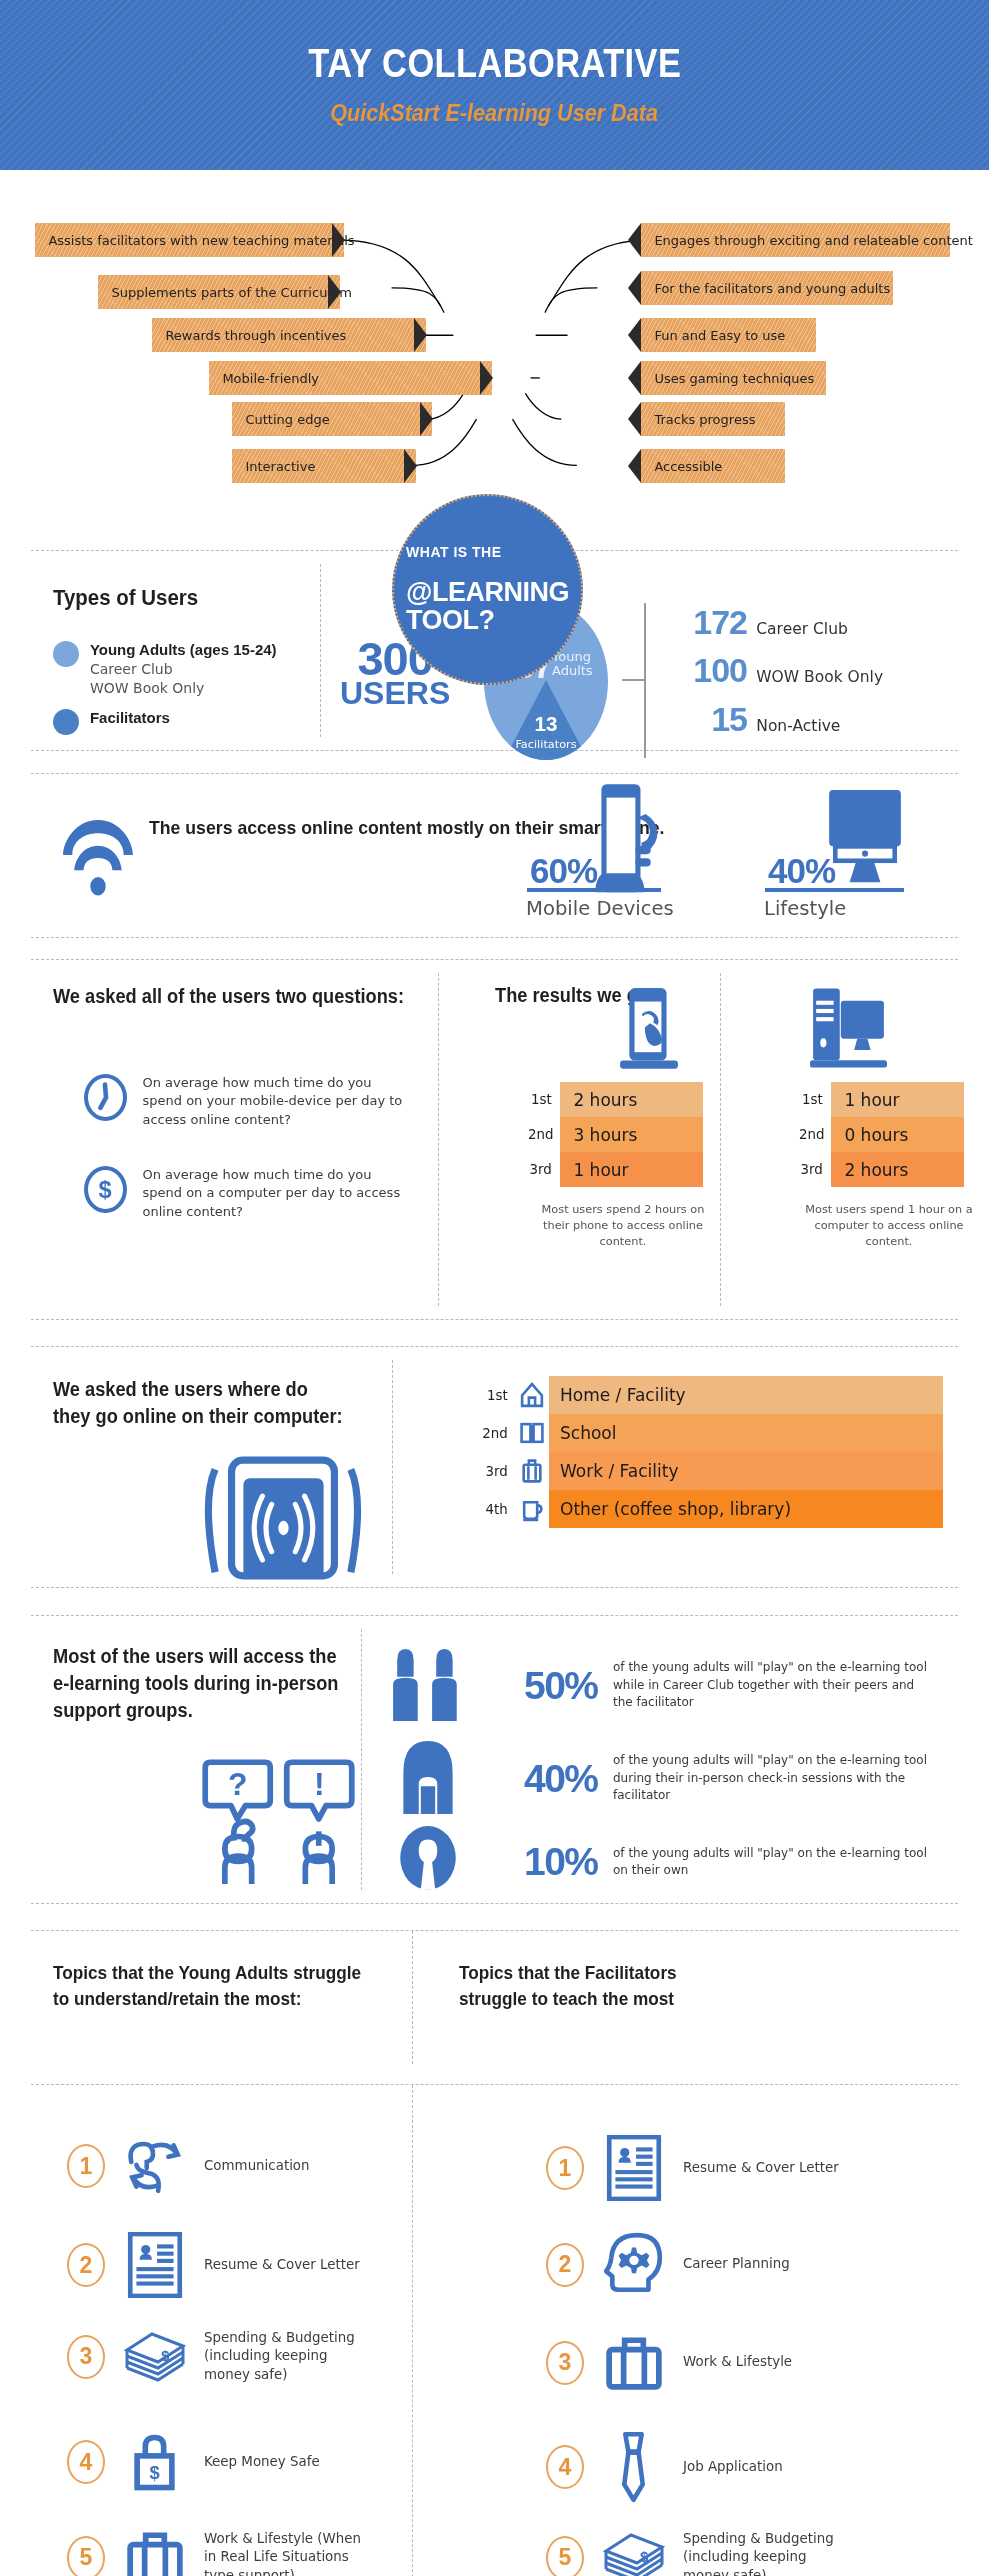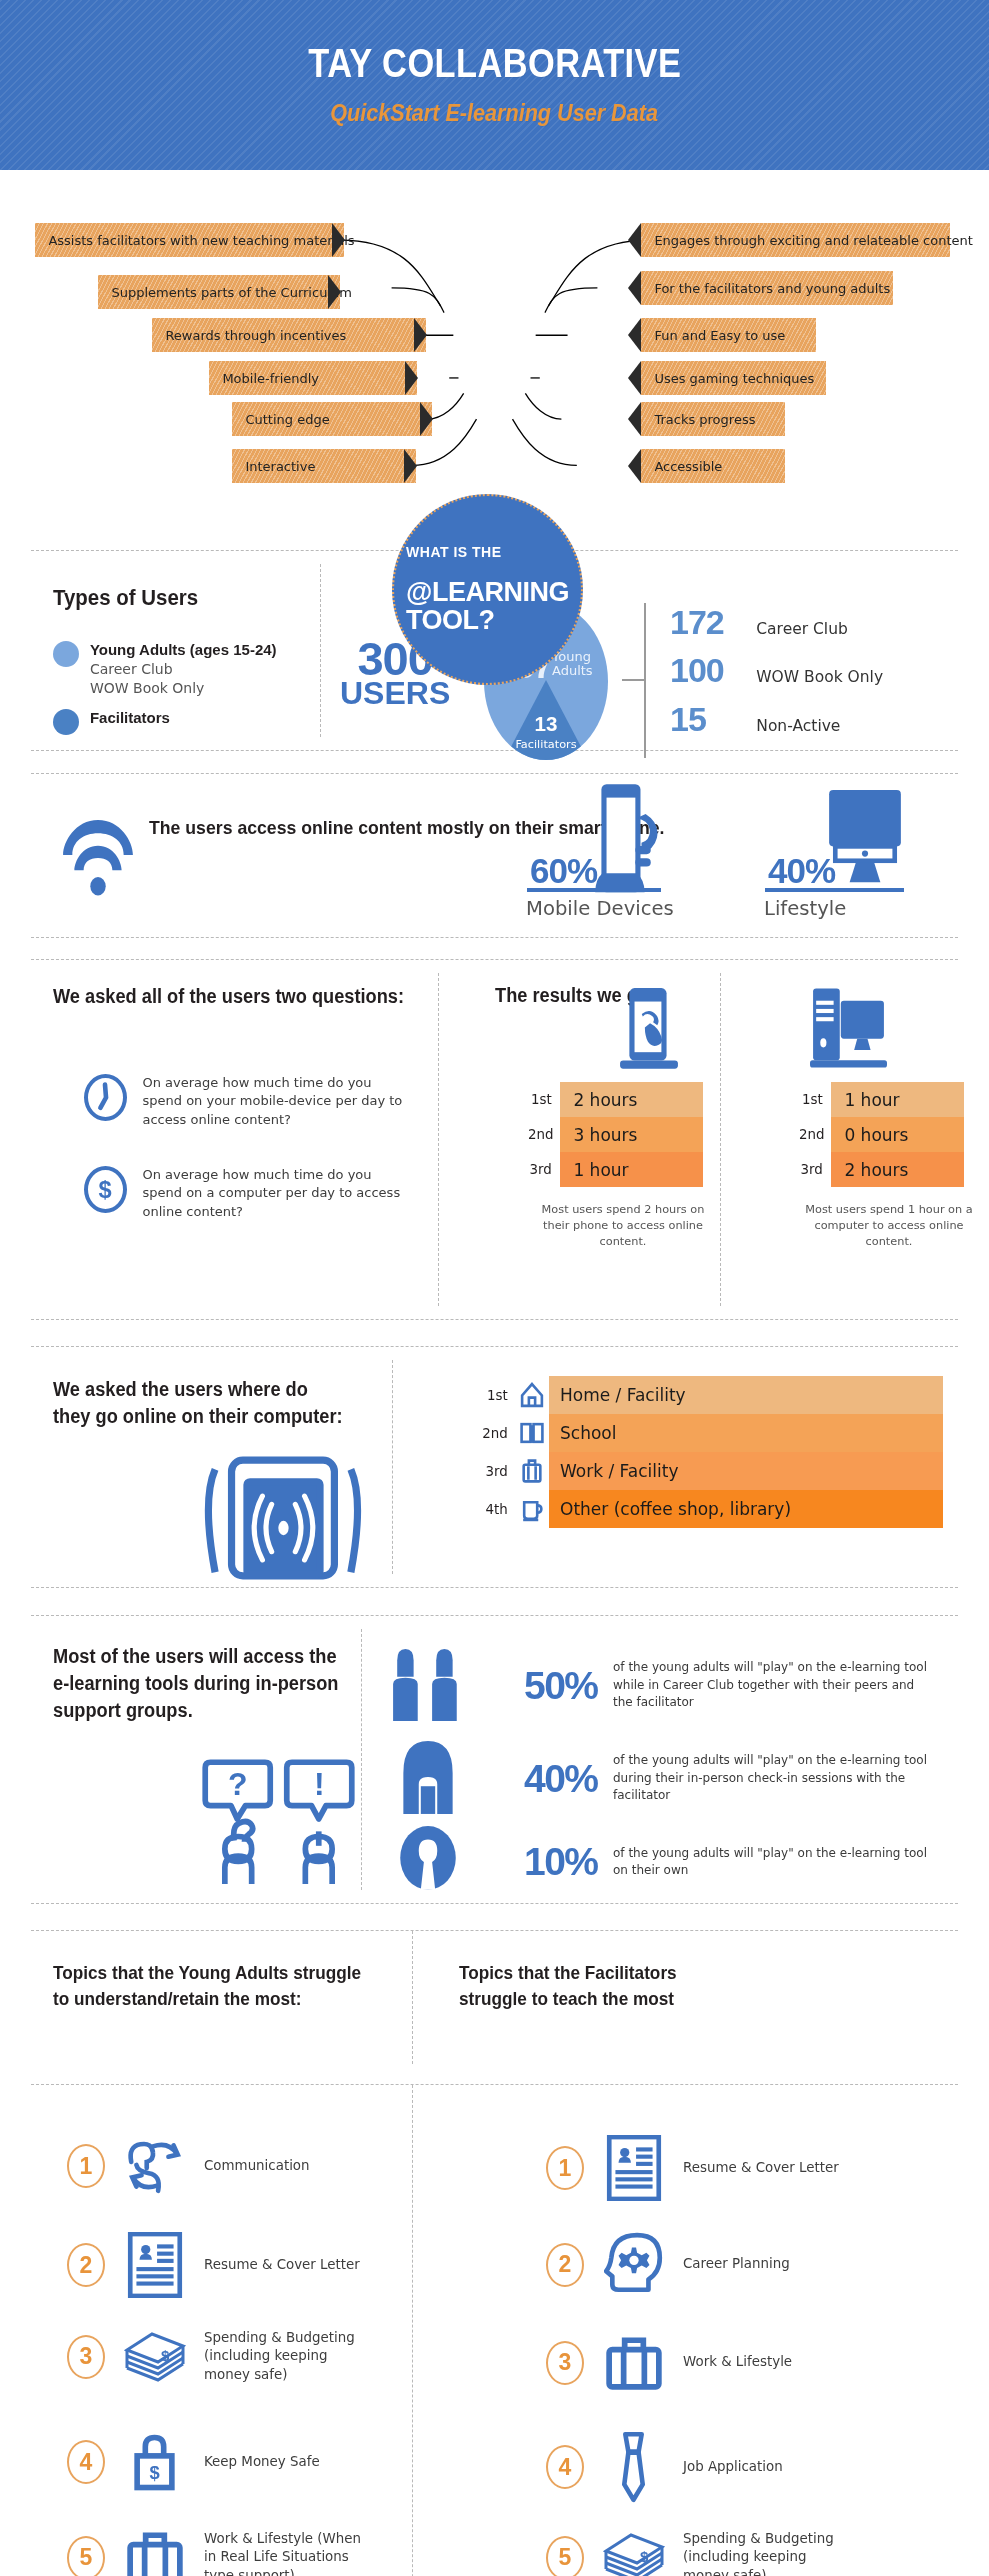--- a/index.html
+++ b/index.html
@@ -60,21 +60,21 @@
   .ell{position:absolute;left:453px;top:52px;width:124px;height:157px;border-radius:50%;background:#7ba7dd;overflow:hidden}
   .ell .tri{position:absolute;left:50%;top:77px;transform:translateX(-50%);width:0;height:0;
      border-left:43px solid transparent;border-right:43px solid transparent;border-bottom:82px solid #4a81c4}
   .ell .n287{position:absolute;left:11.3px;top:42px;color:#e8f0fb;font-size:36px;font-weight:bold;letter-spacing:-1px}
   .ell .lab287{position:absolute;left:68px;top:47px;color:#eaf2fc;font-size:13px;line-height:1.05;font-family:"DejaVu Sans",sans-serif}
   .ell .n13{position:absolute;left:0;right:0;top:109px;text-align:center;color:#fff;font-size:20.6px;font-weight:bold}
   .ell .lab13{position:absolute;left:0;right:0;top:135px;text-align:center;color:#fff;font-size:11.3px;font-family:"DejaVu Sans",sans-serif}
   .vrule{position:absolute;left:613px;top:52px;width:1.5px;height:155px;background:#9a9a9a}
   .tick{position:absolute;left:591px;top:128px;width:23px;height:1.5px;background:#9a9a9a}
   .statrow{position:absolute;display:flex;align-items:baseline;gap:9.3px}
-  .statnum{color:#5b8ecc;font-size:34px;font-weight:bold;letter-spacing:-1px;min-width:77px;text-align:left}
+  .statnum{color:#5b8ecc;font-size:34px;font-weight:bold;letter-spacing:-1px;min-width:77px;text-align:right}
   .statlab{font-size:15.5px;color:#333;font-family:"DejaVu Sans",sans-serif}
 
   
   #sec-device{top:773px;height:165px}
   .wifi{position:absolute;left:31px;top:45px}
   .dev-txt{position:absolute;left:118px;top:40px;font-size:19px;font-weight:bold;line-height:1.45;transform:scaleX(.93);transform-origin:left}
   .pct{position:absolute;color:#3f73c0;font-size:35px;font-weight:bold;letter-spacing:-1px}
   .pctlab{position:absolute;font-size:19.6px;color:#555;font-family:"DejaVu Sans",sans-serif}
 
   
@@ -149,21 +149,21 @@
         <span class="arrowL"></span>
       </div>
     <div class="pill l" style="left:98px;top:90px;width:242px">
         <span class="txt">Supplements parts of the Curriculum</span>
         <span class="arrowL"></span>
       </div>
     <div class="pill l" style="left:152px;top:133px;width:274px">
         <span class="txt">Rewards through incentives</span>
         <span class="arrowL"></span>
       </div>
-    <div class="pill l" style="left:209px;top:176px;width:208px">
+    <div class="pill l" style="left:209px;top:176px;width:283px">
         <span class="txt">Mobile-friendly</span>
         <span class="arrowL"></span>
       </div>
     <div class="pill l" style="left:232px;top:217px;width:200px">
         <span class="txt">Cutting edge</span>
         <span class="arrowL"></span>
       </div>
     <div class="pill l" style="left:232px;top:264px;width:184px">
         <span class="txt">Interactive</span>
         <span class="arrowL"></span>

